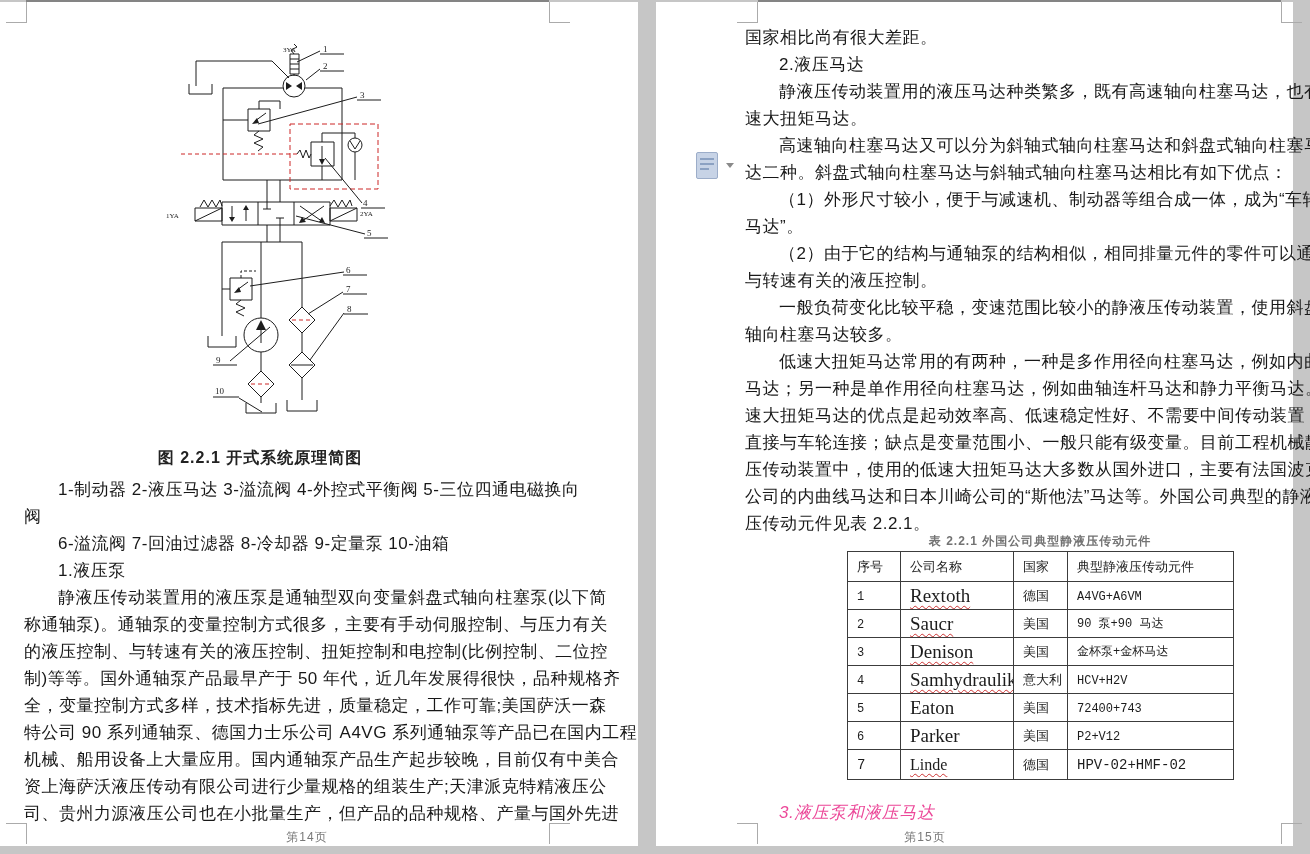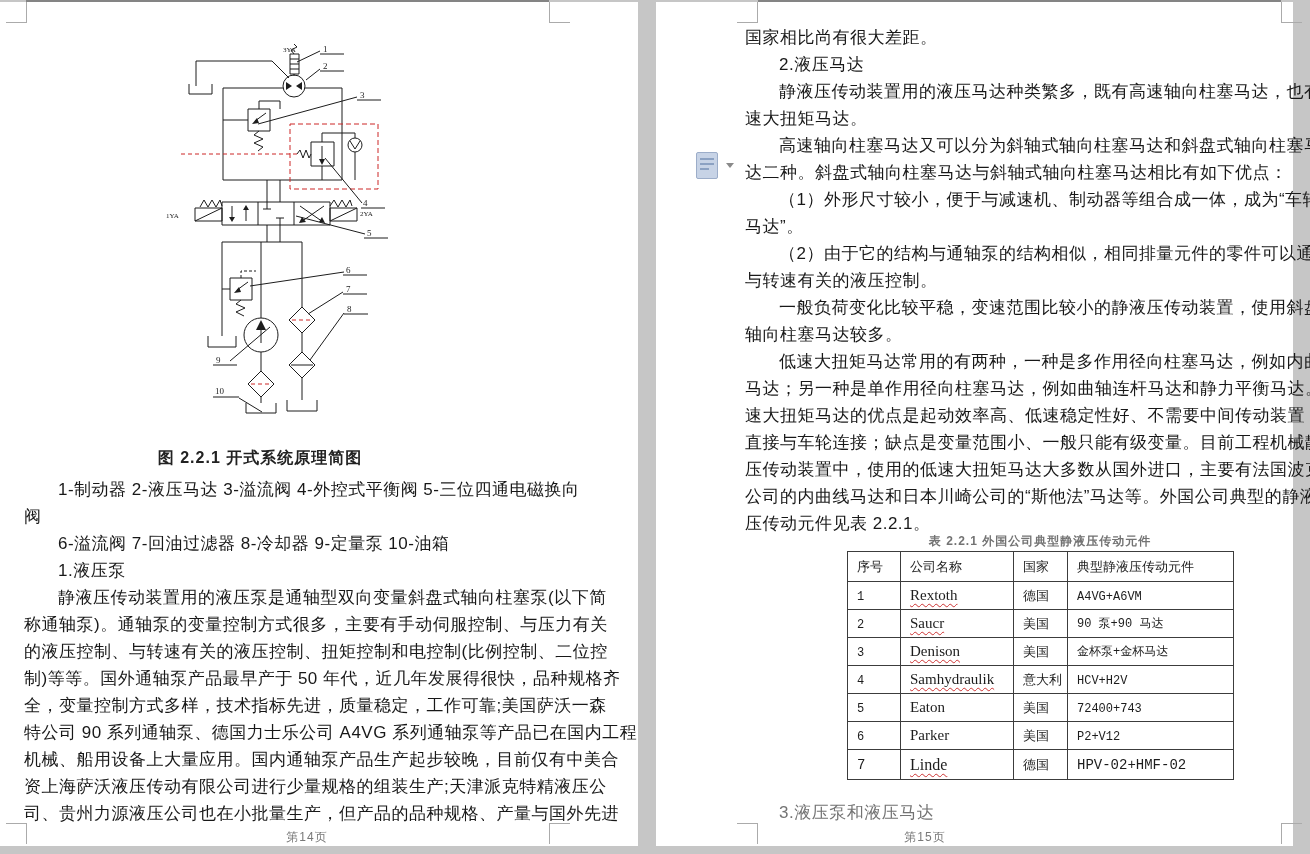--- a/index.html
+++ b/index.html
@@ -50,31 +50,31 @@
       table-layout:fixed;width:386px;color:#1c1c1c;}
   #t221 th,#t221 td{border:1px solid #3c3c3c;font-weight:normal;text-align:left;
       padding:0 0 0 9px;font-size:13px;overflow:hidden;white-space:nowrap;}
   #t221 thead tr{height:30px;}
   #t221 tbody tr{height:28px;}
   #t221 tbody tr.big{height:30px;}
   #t221 .c-no{width:53px;}
   #t221 .c-co{width:113px;}
   #t221 .c-cn{width:54px;}
   #t221 .c-el{width:166px;}
-  .latin{font-family:"Liberation Serif","DejaVu Serif",serif;font-size:15px;}
+  .latin{font-family:"Liberation Serif","DejaVu Serif",serif;font-size:19px;}
   .mono{font-family:"Liberation Mono","DejaVu Sans Mono",monospace;font-size:12px;}
   tr.big .latin{font-size:16px;}
   tr.big .mono{font-size:14px;}
   tr.big td{font-size:15px;}
   .sq{text-decoration:underline;text-decoration-style:wavy;
       text-decoration-color:var(--squiggle,#cc3333);text-underline-offset:3px;
       text-decoration-thickness:1px;}
 
   .after-heading{position:absolute;left:123px;top:797px;height:27px;line-height:27px;
-      font-size:17px;color:#737373;letter-spacing:.5px;}
+      font-size:17px;color:#ec4899;letter-spacing:.5px;font-style:italic;}
 
   
   #paste-widget{position:absolute;left:38px;top:148px;width:46px;height:32px;cursor:pointer;}
   #paste-widget .doc{position:absolute;left:2px;top:2px;width:20px;height:25px;
       background:#c7d3e6;border:1px solid #9cadc9;border-radius:2px;}
   #paste-widget .doc i{position:absolute;left:3px;right:3px;height:2px;background:#8ba1c2;display:block;}
   #paste-widget .doc i:nth-child(1){top:5px;}
   #paste-widget .doc i:nth-child(2){top:10px;}
   #paste-widget .doc i:nth-child(3){top:15px;right:8px;}
   #paste-widget .dd{position:absolute;left:32px;top:13px;width:0;height:0;

